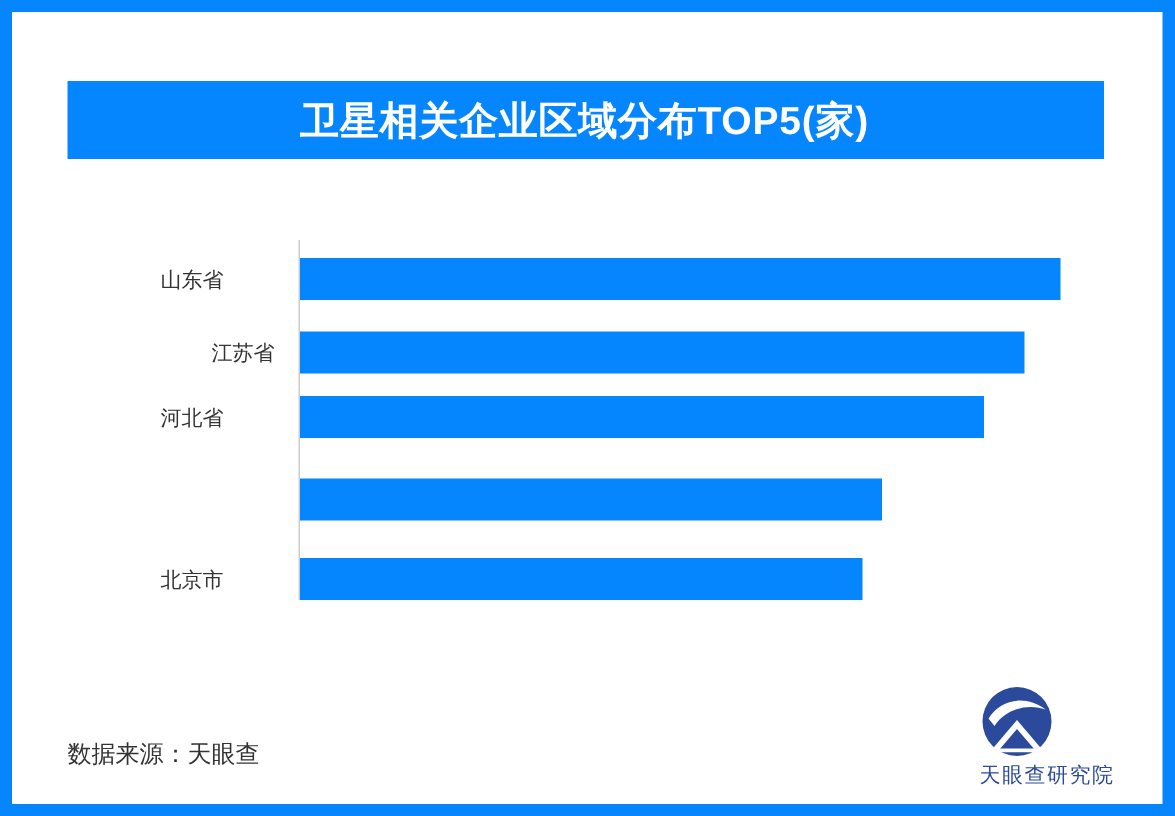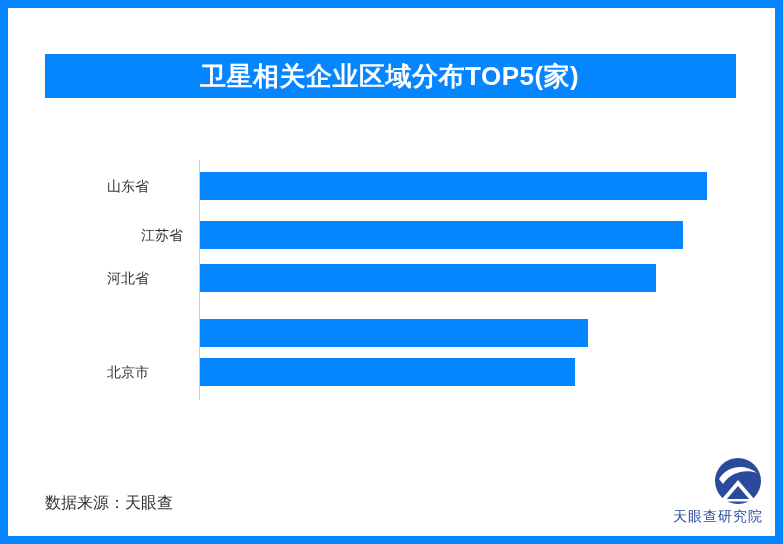--- a/index.html
+++ b/index.html
@@ -28,21 +28,21 @@
     width: 767px;
     height: 528px;
     background: #ffffff;
   }
   
   .title-banner {
     position: absolute;
     left: 37px;
     top: 46px;
     width: 691px;
-    height: 44px;
+    height: 52px;
     background: #0586ff;
     display: flex;
     align-items: center;
   }
   .title-text {
     color: #ffffff;
     font-size: 26px;
     font-weight: bold;
     letter-spacing: 0.5px;
     margin-left: 155px;
@@ -99,21 +99,21 @@
     white-space: nowrap;
   }
   .logo-block {
     position: absolute;
     left: 645px;
     top: 448px;
     width: 110px;
     height: 76px;
     display: flex;
     flex-direction: column;
-    align-items: flex-end;
+    align-items: flex-start;
   }
   .logo-mark {
     width: 50px;
     height: 50px;
     display: block;
   }
   .logo-text {
     margin-top: 2px;
     font-size: 14px;
     color: #2b4a9b;
@@ -142,21 +142,21 @@
             <div class="bar-label" style="color: rgb(51, 51, 51);">江苏省</div>
             <div class="bar-fill" style="width: 483px; background: rgb(5, 134, 255);"></div>
           </div>
           <div class="bar-row" style="top: 112px;">
             <div class="bar-label" style="color: rgb(51, 51, 51);">河北省</div>
             <div class="bar-fill" style="width: 456px; background: rgb(5, 134, 255);"></div>
           </div>
           <div class="bar-row" style="top: 167px;">
             <div class="bar-fill" style="width: 388px; background: rgb(5, 134, 255);"></div>
           </div>
-          <div class="bar-row" style="top: 206px;">
+          <div class="bar-row" style="top: 220px;">
             <div class="bar-label" style="color: rgb(51, 51, 51);">北京市</div>
             <div class="bar-fill" style="width: 375px; background: rgb(5, 134, 255);"></div>
           </div>
         </div>
     </div>
 
     <div class="source-text">数据来源：天眼查</div>
 
     <div class="logo-block">
       <svg class="logo-mark" viewBox="0 0 100 100">

